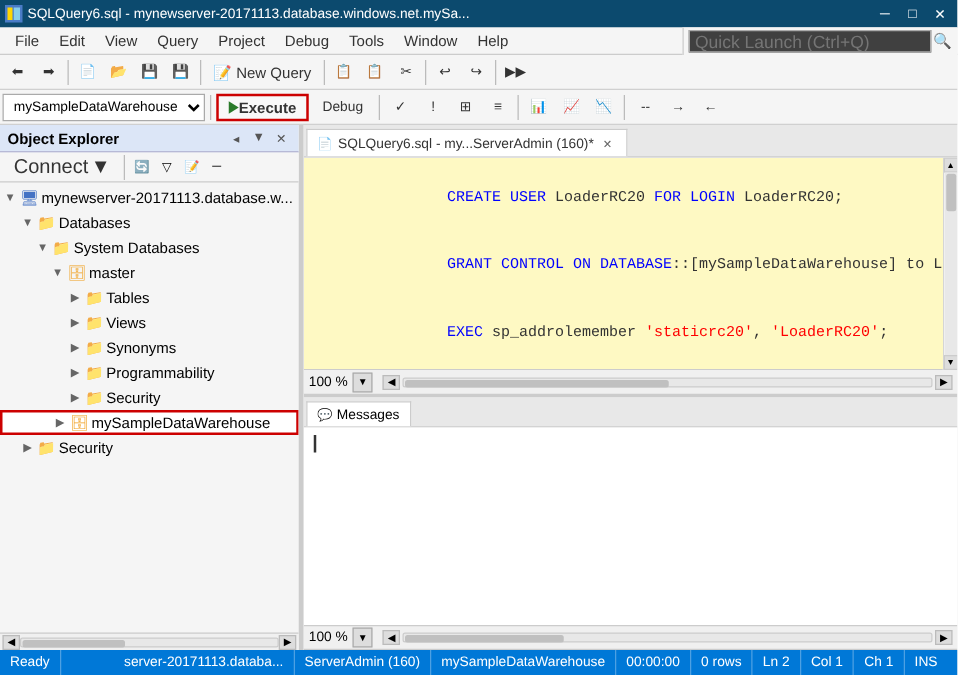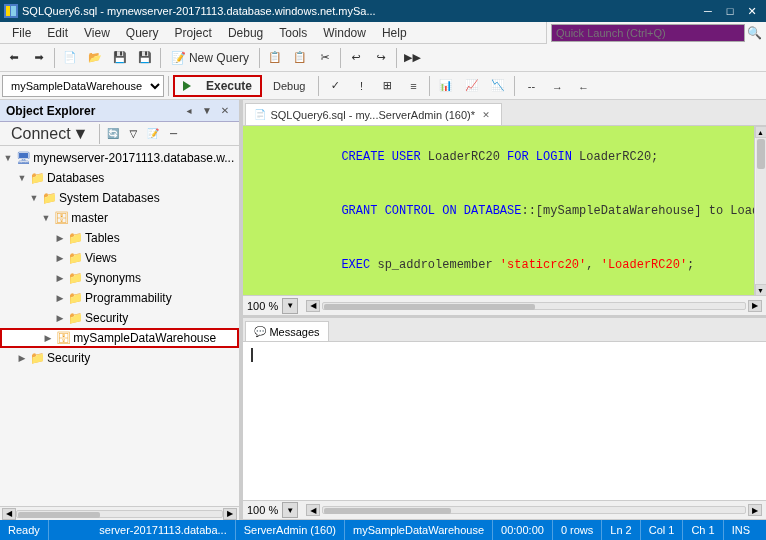--- a/index.html
+++ b/index.html
@@ -86,21 +86,21 @@
     .toolbar2 {
       background: #f5f5f5;
       height: 28px;
       display: flex;
       align-items: center;
       border-bottom: 1px solid #d0d0d0;
       padding: 0 2px;
       gap: 2px;
     }
     .execute-btn {
-      display: flex; align-items: center; gap: 15px;
+      display: flex; align-items: center; gap: 0;
       padding: 2px 8px;
       background: #f0f0f0;
       border: 1px solid #aaa;
       cursor: pointer;
       font-size: 12px;
       font-weight: bold;
       color: #333;
       height: 22px;
     }
     .execute-triangle { width: 0; height: 0; border-top: 5px solid transparent; border-bottom: 5px solid transparent; border-left: 8px solid #2a7a2a; }
@@ -334,21 +334,21 @@
     <div class="menu-item">Edit</div>
     <div class="menu-item">View</div>
     <div class="menu-item">Query</div>
     <div class="menu-item">Project</div>
     <div class="menu-item">Debug</div>
     <div class="menu-item">Tools</div>
     <div class="menu-item">Window</div>
     <div class="menu-item">Help</div>
 
     <div style="position:absolute; right:0; top:0; width:220px; height:22px; display:flex; align-items:center; background:#f5f5f5; border-left:1px solid #ccc; padding: 0 4px; gap: 2px;">
-      <input class="quick-launch-input" style="flex: 1 1 0%; height: 18px; border: 1px solid rgb(170, 170, 170); font-size: 11px; padding: 0px 4px; color: rgb(153, 153, 153); background: #701a75;" placeholder="Quick Launch (Ctrl+Q)">
+      <input class="quick-launch-input" style="flex: 1 1 0%; height: 18px; border: 1px solid rgb(170, 170, 170); font-size: 14px; padding: 0px 4px; color: rgb(153, 153, 153); background: #404040;" placeholder="Quick Launch (Ctrl+Q)">
       <span style="font-size:12px; color:#666;">🔍</span>
     </div>
   </div>
 </div>
 
 <div class="toolbar">
 
   <button class="toolbar-btn">⬅</button>
   <button class="toolbar-btn">➡</button>
   <div class="toolbar-sep"></div>
@@ -504,21 +504,21 @@
 
     <div class="tab-bar">
       <div class="tab active">
         <span style="font-size:10px;">📄</span>
         <span>SQLQuery6.sql - my...ServerAdmin (160)*</span>
         <div class="tab-close">✕</div>
       </div>
     </div>
 
     <div class="editor-container" style="height: 170px; flex: none;">
-      <div class="editor-area" style="height:170px; font-family:'Courier New',monospace; font-size:12px; background:#bef264; padding:4px 8px; overflow:auto; flex:1;">
+      <div class="editor-area" style="height:170px; font-family:'Courier New',monospace; font-size:12px; background:#fef9c3; padding:4px 24px; overflow:auto; flex:1;">
 
         <div class="code-line">
           <span style="padding-left:4px;">
             <span class="sql-keyword">CREATE USER </span><span class="sql-text">LoaderRC20 </span><span class="sql-keyword">FOR LOGIN </span><span class="sql-text">LoaderRC20;</span>
           </span>
         </div>
 
         <div class="code-line">
           <span style="padding-left:4px;">
             <span class="sql-keyword">GRANT </span><span class="sql-keyword">CONTROL </span><span class="sql-keyword">ON DATABASE</span><span class="sql-text">::[mySampleDataWarehouse] to LoaderRC20;</span>

